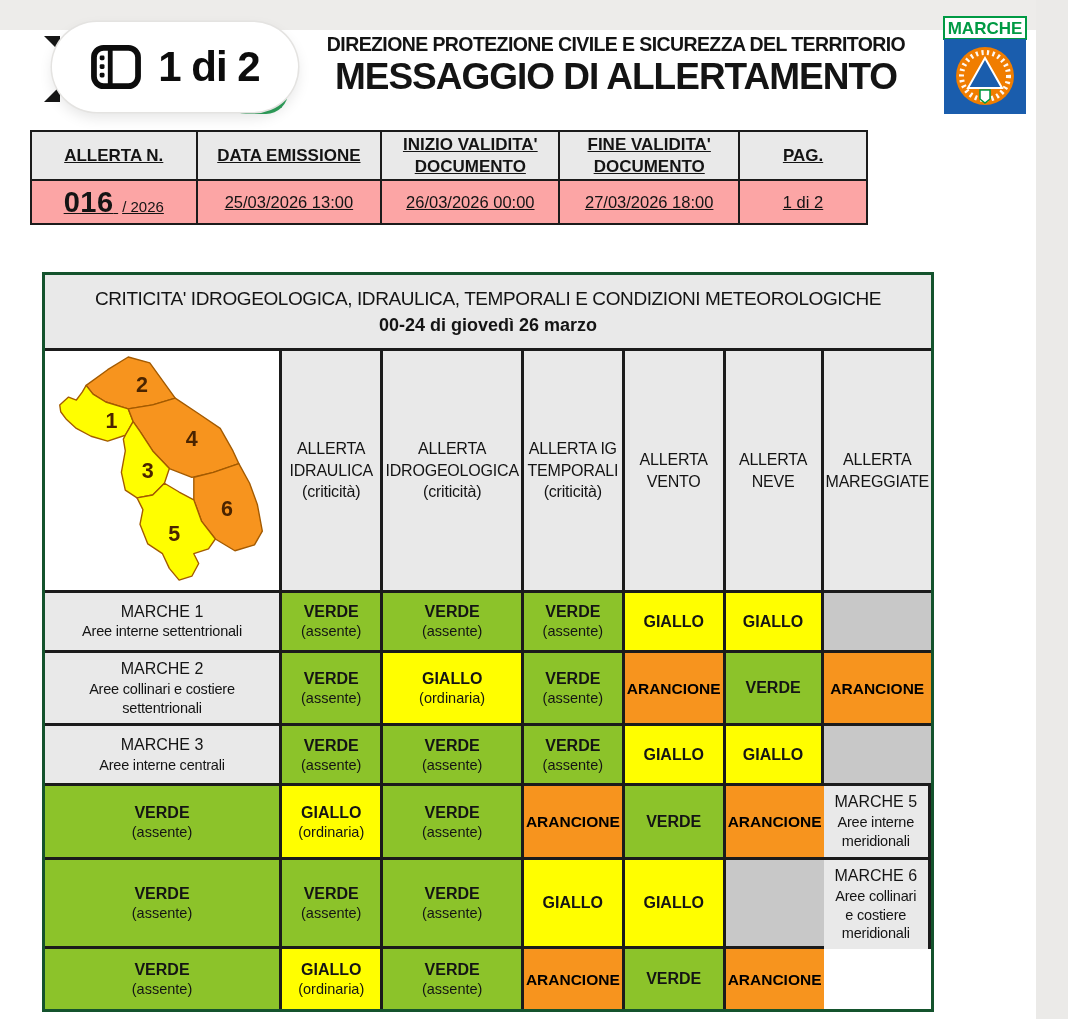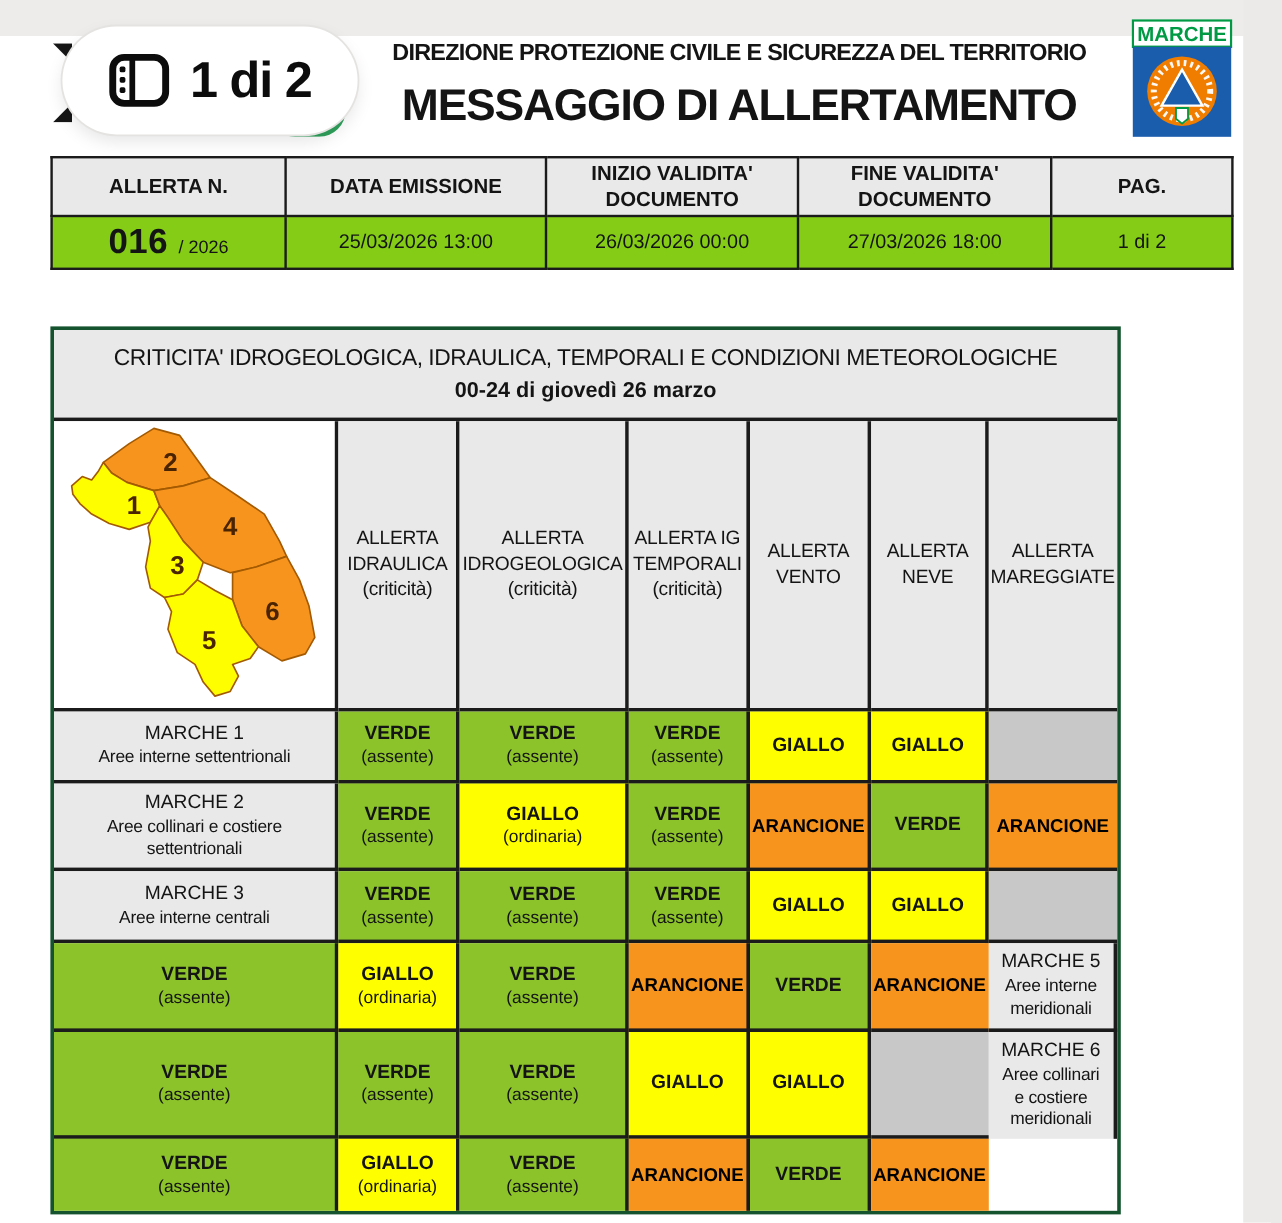--- a/index.html
+++ b/index.html
@@ -23,29 +23,29 @@
   .page-badge {
     position:absolute; left:52px; top:22px; width:246px; height:90px; z-index:3;
     background:#ffffff; border-radius:48px; display:flex; align-items:center; justify-content:center; gap:16px;
     box-shadow:0 0 0 1.5px #e4e3e1, 0 6px 14px rgba(0,0,0,0.10); cursor:pointer;
   }
   .page-badge .label { font-size:42px; font-weight:bold; color:#0c0c0c; letter-spacing:-1px; }
 
   
   .header-text { position:absolute; left:292px; top:33px; width:648px; text-align:center; z-index:2; }
   .header-text .dept { font-size:19.5px; font-weight:bold; letter-spacing:-0.6px; white-space:nowrap; }
-  .header-text .doc-title { font-size:37px; font-weight:bold; letter-spacing:-1px; margin-top:11px; white-space:nowrap; }
+  .header-text .doc-title { font-size:37px; font-weight:bold; letter-spacing:-1px; margin-top:0; white-space:nowrap; }
 
   .logo { position:absolute; left:943px; top:16px; width:84px; height:99px; z-index:2; }
 
   
-  table.info-table { position:absolute; left:42px; top:130px; width:986px; border-collapse:collapse; z-index:2; }
+  table.info-table { position:absolute; left:30px; top:130px; width:838px; border-collapse:collapse; z-index:2;text-decoration:underline; }
   table.info-table th, table.info-table td { border:2.5px solid #1b1b1b; text-align:center; vertical-align:middle; }
   table.info-table th { background:#e9e9e9; font-size:17px; font-weight:bold; height:49px; padding:2px 14px; line-height:1.25; }
-  table.info-table td { background:#84cc16; font-size:16.5px; height:44px; }
+  table.info-table td { background:#fca5a5; font-size:16.5px; height:44px; }
   .alert-num-big { font-size:29px; font-weight:bold; letter-spacing:0.5px; }
   .alert-num-small { font-size:15px; margin-left:4px; }
 
   
   .alert-section { position:absolute; left:42px; top:272px; width:892px; border:3px solid #14532d; z-index:2; background:#fff; }
   .title-block { background:#e9e9e9; border-bottom:3px solid #1b1b1b; text-align:center; padding:13px 8px 12px; }
   .title-block .t1 { font-size:19px; letter-spacing:-0.4px; }
   .title-block .t2, .title-block .t3 { font-size:18px; font-weight:bold; margin-top:5px; }
 
   .grid { display:grid; grid-template-columns:258fr 126fr 146fr 123fr 107fr 104fr 122fr; }

